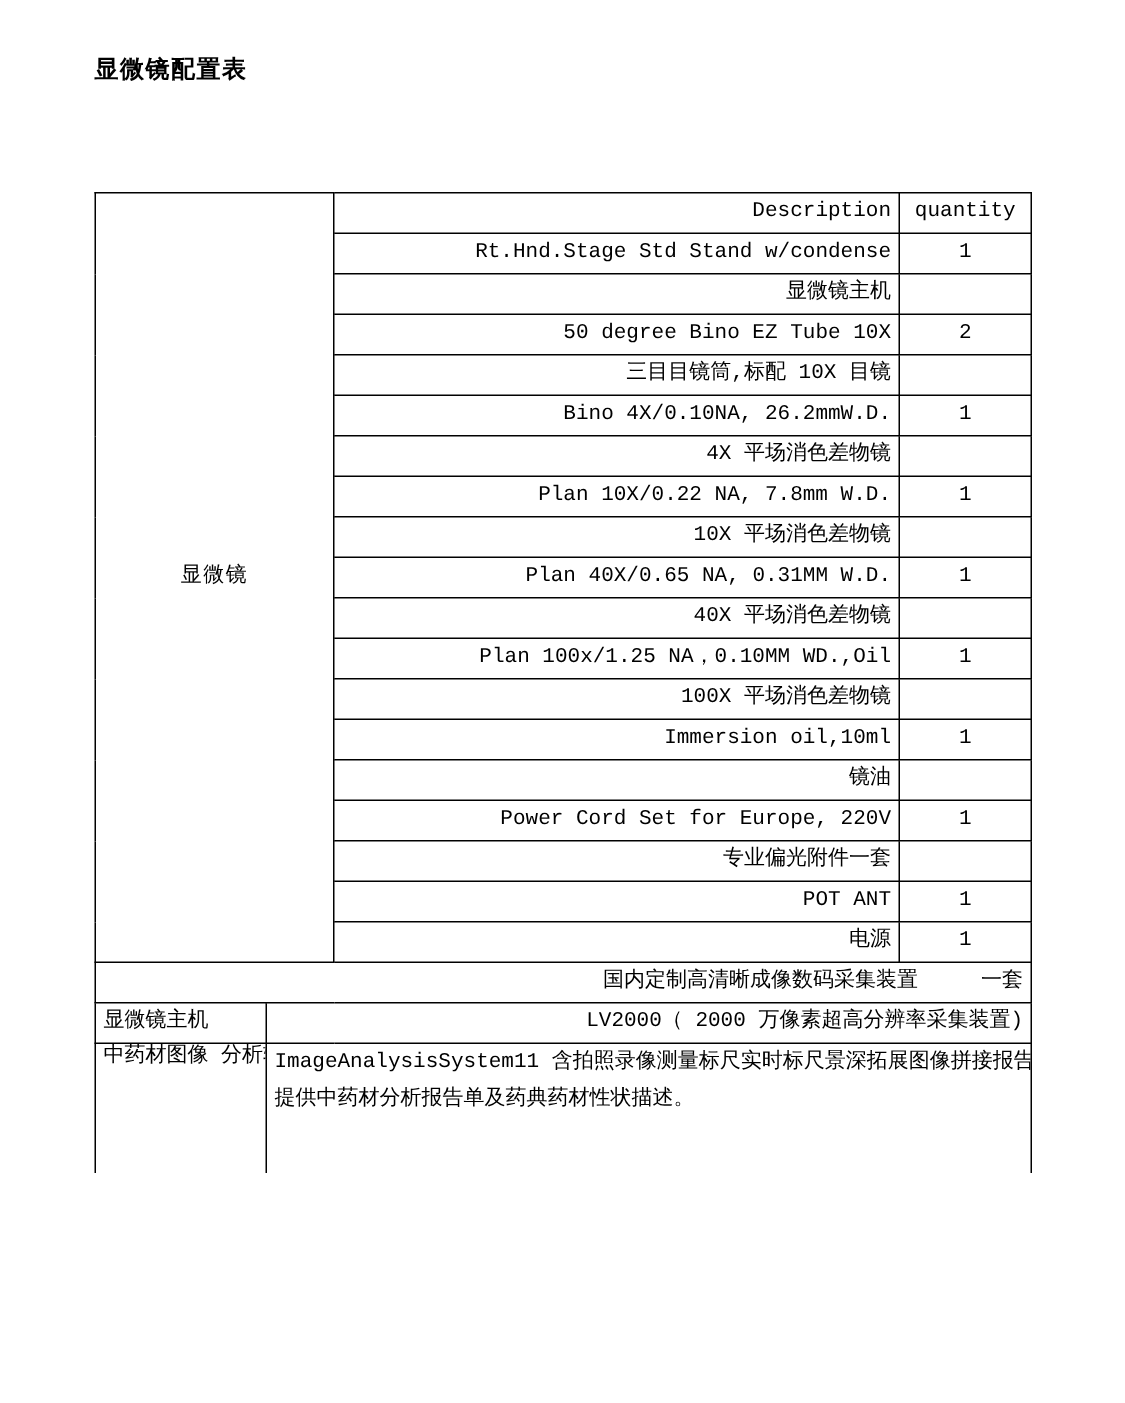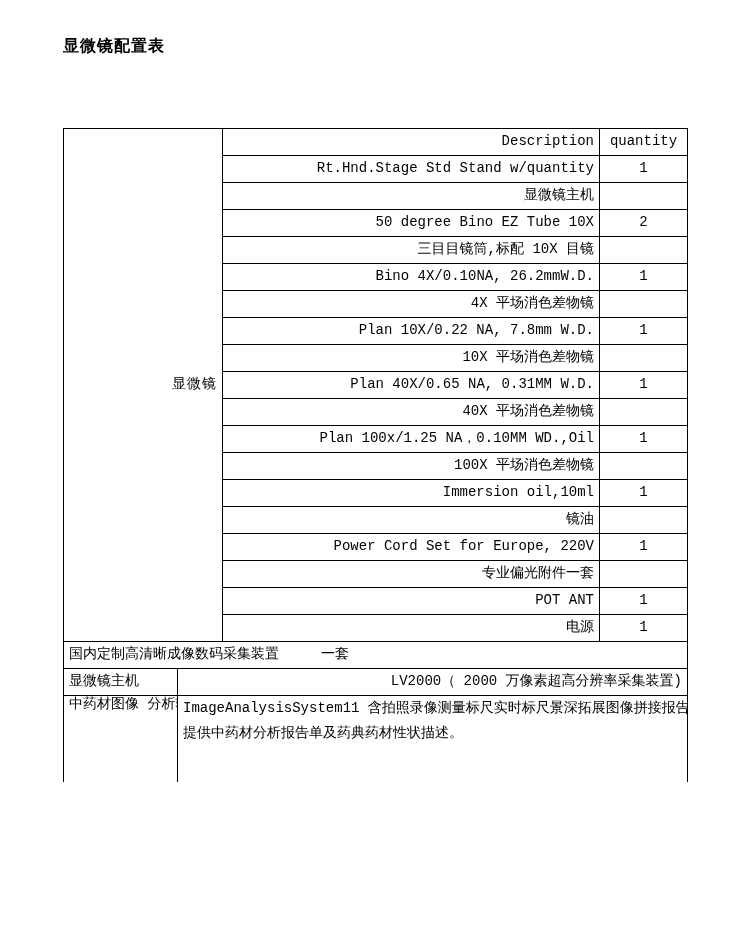--- a/index.html
+++ b/index.html
@@ -36,28 +36,28 @@
     border: 1px solid #000;
     padding: 0 5px;
     height: 26px;
     font-size: 14px;
     line-height: 1.25;
     overflow: hidden;
     white-space: nowrap;
     vertical-align: middle;
   }
   td.group-label {
-    text-align: right;
+    text-align: center;
     vertical-align: middle;
     font-size: 15px;
     letter-spacing: 1px;
   }
   td.desc { text-align: right; }
   td.qty { text-align: center; margin-top: 35px; }
-  td.fullw { text-align: left; font-size: 15px; }
+  td.fullw { text-align: right; font-size: 15px; }
   td.dc-label, td.sw-label { font-size: 15px; }
   td.sw-label {
     white-space: pre-line;
     vertical-align: middle;
     line-height: 1.7;
   }
   tr.software-row td {
     height: 192px;
     vertical-align: top;
   }
@@ -86,21 +86,21 @@
       <col style="width:377px">
       <col style="width:88px">
     </colgroup>
     <tbody>
       <tr>
         <td class="group-label" rowspan="19" colspan="2">显微镜</td>
         <td class="desc">Description</td>
         <td class="qty">quantity</td>
       </tr>
       <tr>
-        <td class="desc">Rt.Hnd.Stage Std Stand w/quantity</td>
+        <td class="desc">Rt.Hnd.Stage Std Stand w/condense</td>
         <td class="qty">1</td>
       </tr>
       <tr>
         <td class="desc">显微镜主机</td>
         <td class="qty"></td>
       </tr>
       <tr>
         <td class="desc">50 degree Bino EZ Tube 10X</td>
         <td class="qty">2</td>
       </tr>

